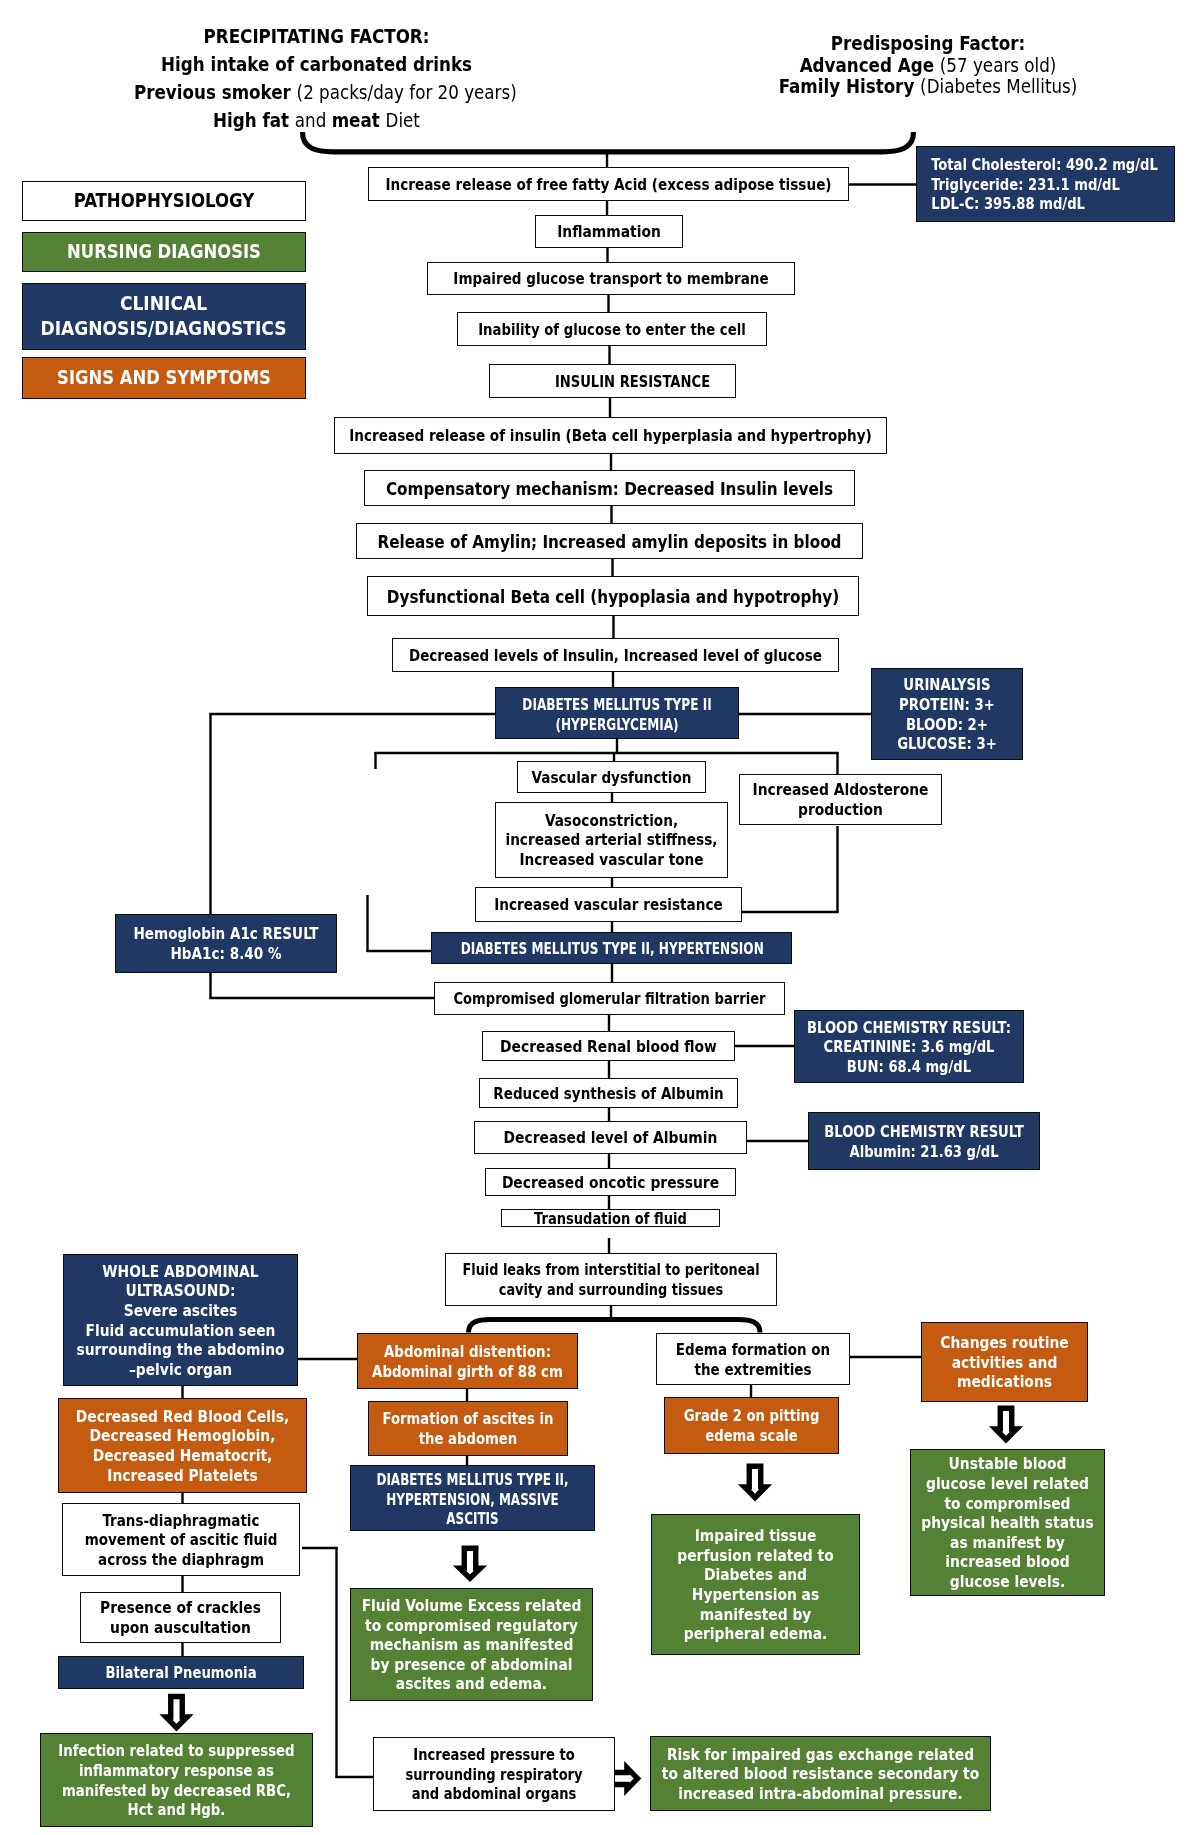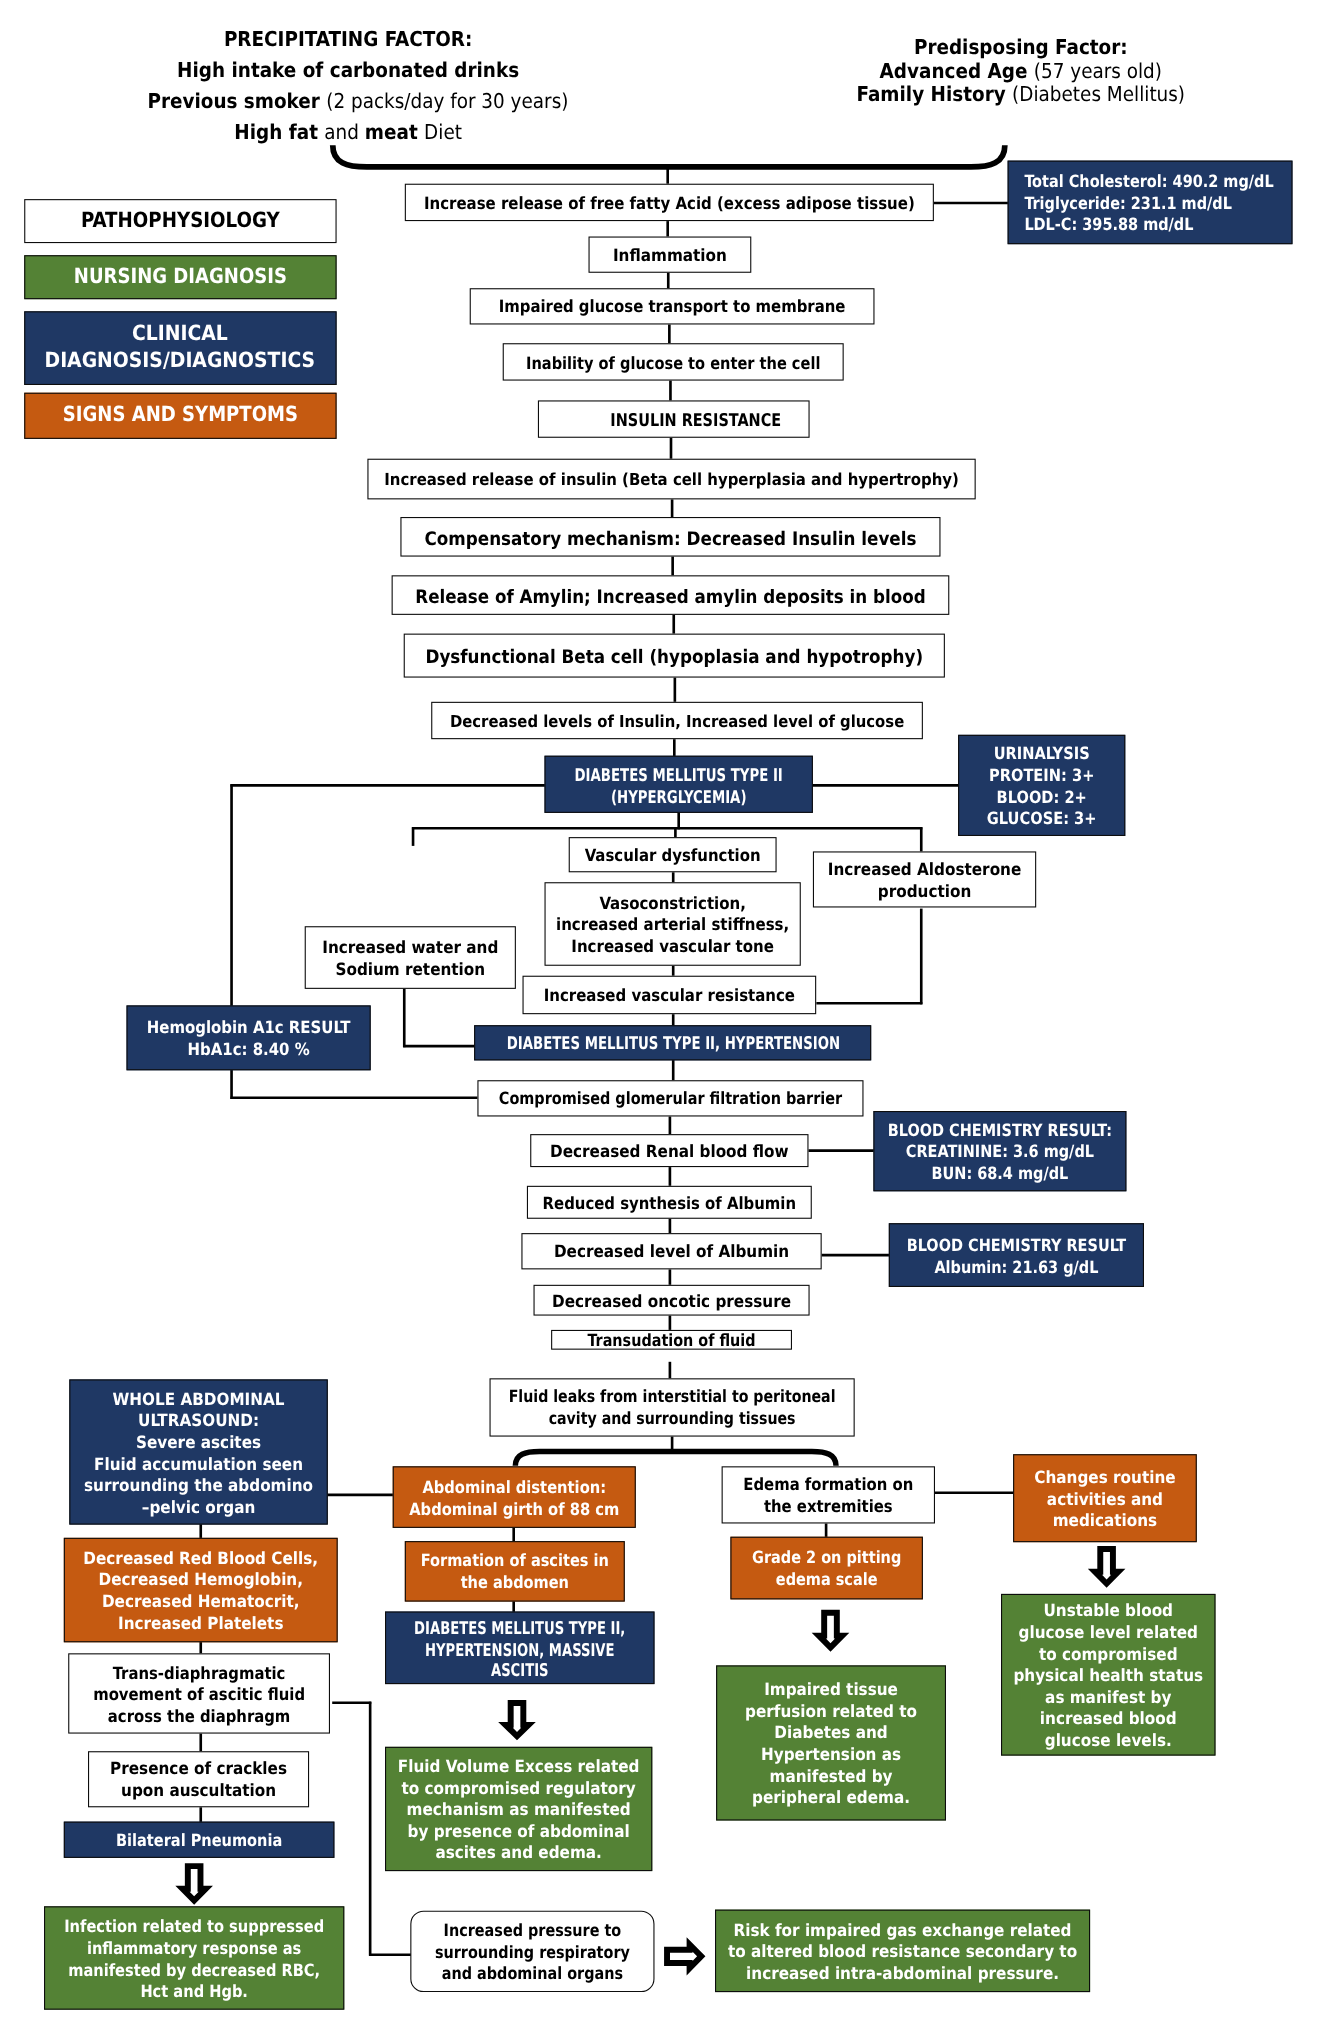--- a/index.html
+++ b/index.html
@@ -102,21 +102,21 @@
 <path d="M 461.55 1545.50 L 478.45 1545.50 L 478.45 1565.39 L 487.10 1565.39 L 470.00 1582.00 L 452.90 1565.39 L 461.55 1565.39 Z M 466.95 1570.79 L 466.21 1570.79 L 470.00 1574.47 L 473.79 1570.79 L 473.05 1570.79 L 473.05 1550.90 L 466.95 1550.90 Z" fill="#000" fill-rule="evenodd"></path>
 <path d="M 746.55 1463.50 L 763.45 1463.50 L 763.45 1484.21 L 772.10 1484.21 L 755.00 1501.50 L 737.90 1484.21 L 746.55 1484.21 Z M 751.95 1489.61 L 750.84 1489.61 L 755.00 1493.82 L 759.16 1489.61 L 758.05 1489.61 L 758.05 1468.90 L 751.95 1468.90 Z" fill="#000" fill-rule="evenodd"></path>
 <path d="M 997.55 1405.50 L 1014.45 1405.50 L 1014.45 1426.21 L 1023.10 1426.21 L 1006.00 1443.50 L 988.90 1426.21 L 997.55 1426.21 Z M 1002.95 1431.61 L 1001.84 1431.61 L 1006.00 1435.82 L 1010.16 1431.61 L 1009.05 1431.61 L 1009.05 1410.90 L 1002.95 1410.90 Z" fill="#000" fill-rule="evenodd"></path>
 <path d="M 168.05 1693.80 L 184.95 1693.80 L 184.95 1714.35 L 193.60 1714.35 L 176.50 1731.50 L 159.40 1714.35 L 168.05 1714.35 Z M 173.45 1719.75 L 172.41 1719.75 L 176.50 1723.85 L 180.59 1719.75 L 179.55 1719.75 L 179.55 1699.20 L 173.45 1699.20 Z" fill="#000" fill-rule="evenodd"></path>
 <path d="M 603.70 1769.80 L 624.19 1769.80 L 624.19 1761.10 L 641.30 1778.50 L 624.19 1795.90 L 624.19 1787.20 L 603.70 1787.20 Z M 609.10 1781.80 L 629.59 1781.80 L 629.59 1782.71 L 633.73 1778.50 L 629.59 1774.29 L 629.59 1775.20 L 609.10 1775.20 Z" fill="#000" fill-rule="evenodd"></path>
 </g>
 </svg>
 <div class="hdrblock" style="left:134px;top:23px;width:365px;font-size:18.6px;line-height:28px;">
   <span class="ln"><b>PRECIPITATING FACTOR:</b></span>
   <span class="ln"><b>High intake of carbonated drinks</b></span>
-  <span class="ln"><b>Previous smoker </b><i>(2 packs/day for 30 years)</i></span>
+  <span class="ln"><b>Previous smoker </b><i>(2 packs/day for 20 years)</i></span>
   <span class="ln"><b>High fat </b><i>and </i><b>meat </b><i>Diet</i></span>
 </div>
 <div class="hdrblock" style="left:758px;top:33px;width:340px;font-size:18.6px;line-height:21.5px;">
   <span class="ln"><b>Predisposing Factor:</b></span>
   <span class="ln"><b>Advanced Age </b><i>(57 years old)</i></span>
   <span class="ln"><b>Family History </b><i>(Diabetes Mellitus)</i></span>
 </div>
 <div class="legend s-white" style="left:21.5px;top:181px;width:284px;height:40px;font-size:19px;">
       <span style="line-height:1.15;transform:scaleX(0.97)">PATHOPHYSIOLOGY</span>
     </div>
@@ -180,24 +180,20 @@
     </div>
 <div class="node s-white" style="left:739px;top:774px;width:203px;height:51px;font-size:15.4px;">
       <span style="line-height:19.6px;transform:scaleX(1)">Increased Aldosterone
 production</span>
     </div>
 <div class="node s-white" style="left:494.5px;top:801.5px;width:233px;height:76px;font-size:15.4px;">
       <span style="line-height:19.6px;transform:scaleX(0.985)">Vasoconstriction,
 increased arterial stiffness,
 Increased vascular tone</span>
     </div>
-<div class="node s-white" style="left:277px;top:842px;width:192px;height:57px;font-size:15.4px;">
-      <span style="line-height:19.6px;transform:scaleX(1)">Increased water and
-Sodium retention</span>
-    </div>
 <div class="node s-white" style="left:475px;top:887px;width:267px;height:35px;font-size:15.4px;">
       <span style="line-height:1.15;transform:scaleX(0.983)">Increased vascular resistance</span>
     </div>
 <div class="node s-navy" style="left:115px;top:914px;width:222px;height:59px;font-size:15.4px;">
       <span style="line-height:19.6px;transform:scaleX(0.98)">Hemoglobin A1c RESULT
 HbA1c: 8.40 %</span>
     </div>
 <div class="node s-navy" style="left:431px;top:932px;width:361px;height:32px;font-size:16px;">
       <span style="line-height:1.15;transform:scaleX(0.84)">DIABETES MELLITUS TYPE II, HYPERTENSION</span>
     </div>
@@ -307,21 +303,21 @@
     </div>
 <div class="node s-navy" style="left:58px;top:1656px;width:246px;height:33px;font-size:15.4px;">
       <span style="line-height:1.15;transform:scaleX(0.955)">Bilateral Pneumonia</span>
     </div>
 <div class="node s-green" style="left:40px;top:1733px;width:273px;height:94px;font-size:15.4px;">
       <span style="line-height:19.6px;transform:scaleX(0.96)">Infection related to suppressed
 inflammatory response as
 manifested by decreased RBC,
 Hct and Hgb.</span>
     </div>
-<div class="node s-white" style="left:373px;top:1737px;width:222px;height:74px;font-size:15.4px;border-radius:12px;">
+<div class="node s-white" style="left:373px;top:1737px;width:242px;height:74px;font-size:15.4px;">
       <span style="line-height:19.6px;transform:scaleX(0.945)">Increased pressure to
 surrounding respiratory
 and abdominal organs</span>
     </div>
 <div class="node s-green" style="left:650px;top:1736px;width:341px;height:75px;font-size:15.4px;">
       <span style="line-height:19.6px;transform:scaleX(1)">Risk for impaired gas exchange related
 to altered blood resistance secondary to
 increased intra-abdominal pressure.</span>
     </div>
 </div>

